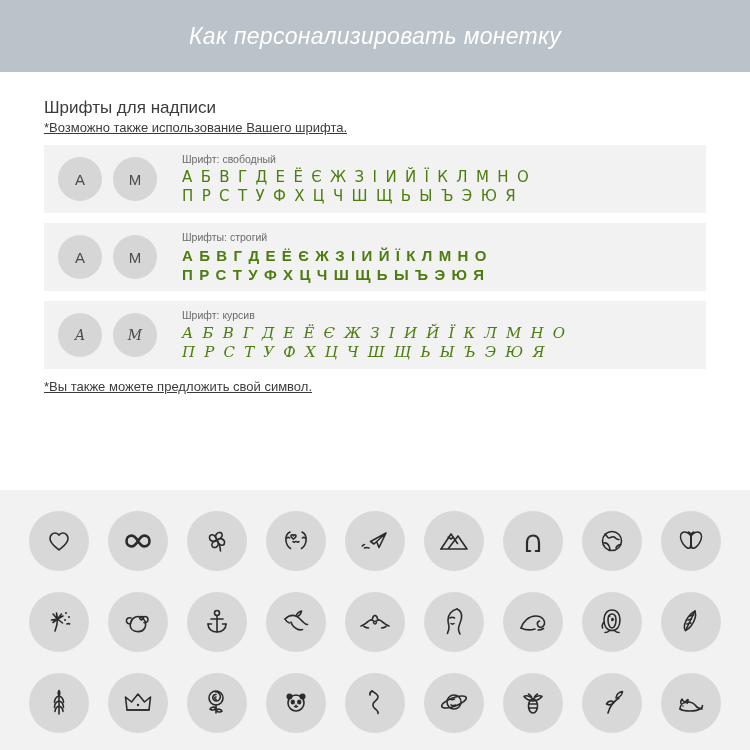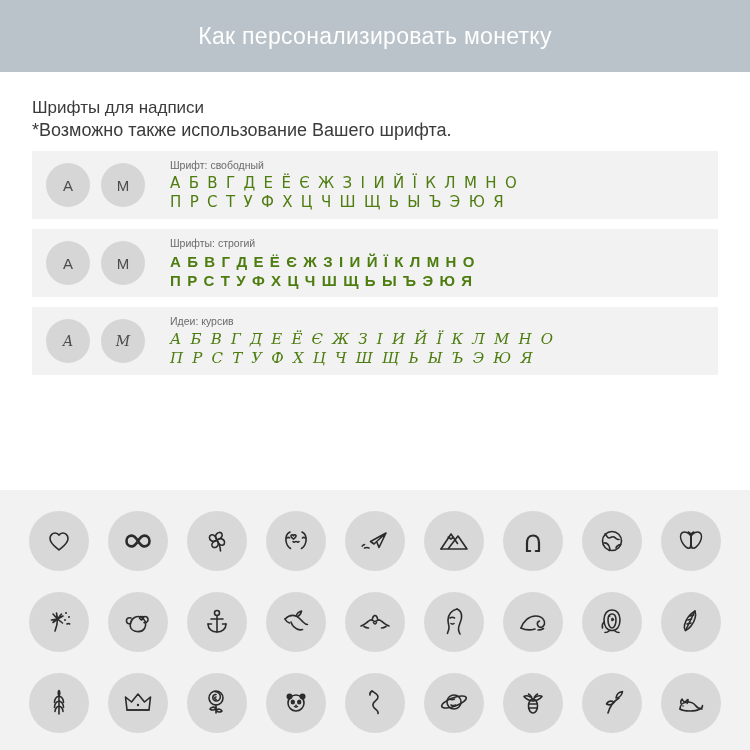--- a/index.html
+++ b/index.html
@@ -27,36 +27,38 @@
     background: #b9c3c9;
     display: flex;
     align-items: center;
     justify-content: center;
   }
   .header-title {
     font-size: 23px;
     color: #ffffff;
     font-weight: normal;
     letter-spacing: 0.3px;
+    font-style: italic;
   }
 
   
   .section {
-    padding: 0 32px;
+    padding: 0 44px;
   }
   .section-title {
     font-size: 17px;
     color: #3b3b3b;
     margin-top: 26px;
     margin-bottom: 2px;
   }
   .section-note {
-    font-size: 18px;
+    font-size: 13px;
     color: #3b3b3b;
     margin-bottom: 10px;
+    text-decoration: underline;
   }
 
   
   .font-row {
     background: #f2f2f2;
     height: 68px;
     display: flex;
     align-items: center;
     margin-bottom: 10px;
     padding-left: 14px;
@@ -192,26 +194,27 @@
         <div class="font-label">Шрифты: строгий</div>
         <div class="alphabet strict">А Б В Г Д Е Ё Є Ж З І И Й Ї К Л М Н О</div>
         <div class="alphabet strict">П Р С Т У Ф Х Ц Ч Ш Щ Ь Ы Ъ Э Ю Я</div>
       </div>
     </div>
 
     <div class="font-row">
       <div class="coin small-letter" style="font-family:'DejaVu Serif',serif;font-style:italic;">А</div>
       <div class="coin small-letter" style="font-family:'DejaVu Serif',serif;font-style:italic;">М</div>
       <div class="font-info">
-        <div class="font-label">Идеи: курсив</div>
+        <div class="font-label">Шрифт: курсив</div>
         <div class="alphabet cursive">А Б В Г Д Е Ё Є Ж З І И Й Ї К Л М Н О</div>
         <div class="alphabet cursive">П Р С Т У Ф Х Ц Ч Ш Щ Ь Ы Ъ Э Ю Я</div>
       </div>
     </div>
 
+    <div class="section-note">*Вы также можете предложить свой символ.</div>
   </div>
 
   <div class="icon-panel">
     <div class="icon-grid">
 
       <div class="icon-cell">
         <div class="icon-circle">
           <svg width="34" height="34" viewBox="0 0 34 34">
               <path class="ic" d="M17 26C13 22.5 8 19.5 8 14.5 8 11.4 10.3 9 13.2 9c1.7 0 3.1.9 3.8 2.2.7-1.3 2.1-2.2 3.8-2.2C23.7 9 26 11.4 26 14.5 26 19.5 21 22.5 17 26z"></path>
             </svg>

